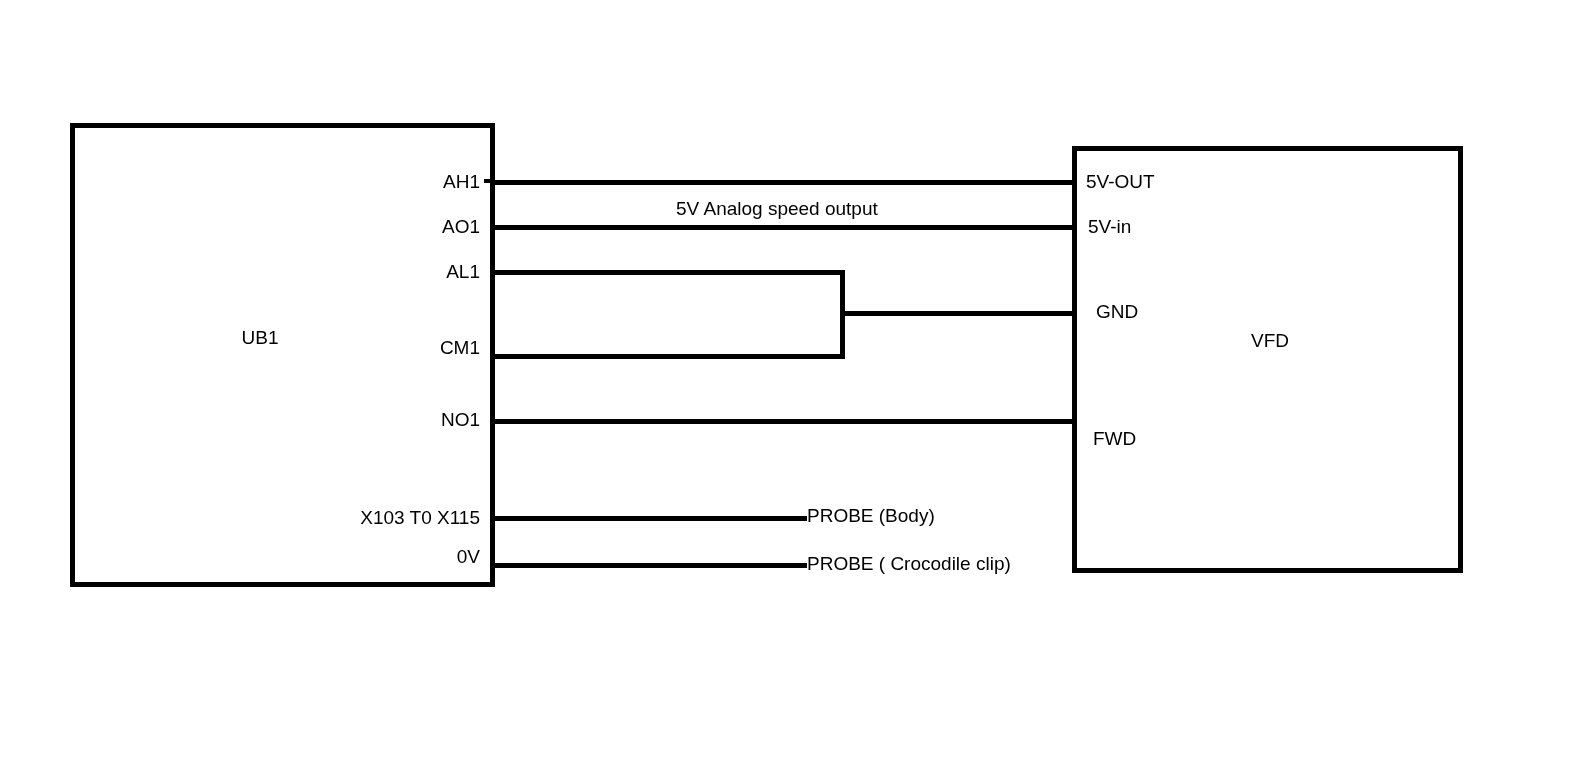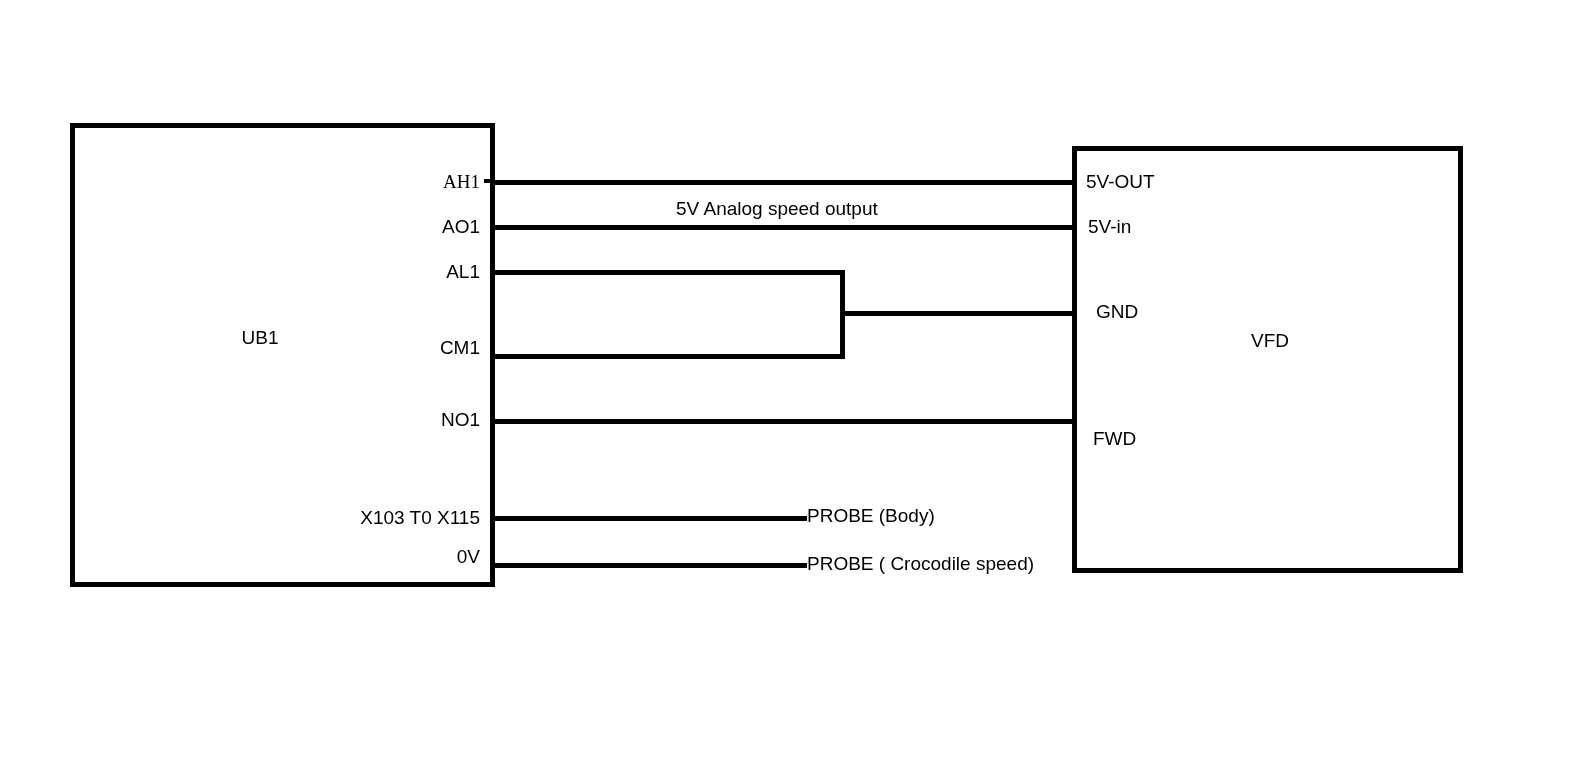--- a/index.html
+++ b/index.html
@@ -49,21 +49,21 @@
     position: absolute;
     font-size: 19px;
     line-height: 22px;
     white-space: nowrap;
   }
   .term-left {
     width: 150px;
     text-align: right;
     left: 330px;
   }
-  #lbl-ah1  { top: 171px; font-family: Liberation Serif, serif; }
+  #lbl-ah1  { top: 171px; }
   #lbl-ao1  { top: 216px; }
   #lbl-al1  { top: 261px; }
   #lbl-cm1  { top: 337px; }
   #lbl-no1  { top: 409px; }
   #lbl-x103 { top: 507px; }
   #lbl-0v   { top: 546px; }
 
   #lbl-5v-out { left: 1086px; top: 171px; }
   #lbl-5v-in  { left: 1088px; top: 216px; }
   #lbl-gnd    { left: 1096px; top: 301px; }
@@ -107,15 +107,15 @@
   <div class="lbl term-left" id="lbl-x103">X103 T0 X115</div>
   <div class="lbl term-left" id="lbl-0v">0V</div>
 
   <div class="lbl" id="lbl-5v-out">5V-OUT</div>
   <div class="lbl" id="lbl-5v-in">5V-in</div>
   <div class="lbl" id="lbl-gnd">GND</div>
   <div class="lbl" id="lbl-fwd">FWD</div>
 
   <div class="lbl" id="lbl-wire-speed">5V Analog speed output</div>
   <div class="lbl" id="lbl-probe-body">PROBE (Body)</div>
-  <div class="lbl" id="lbl-probe-clip">PROBE ( Crocodile speed)</div>
+  <div class="lbl" id="lbl-probe-clip">PROBE ( Crocodile clip)</div>
 
 </div>
 
 </body></html>

